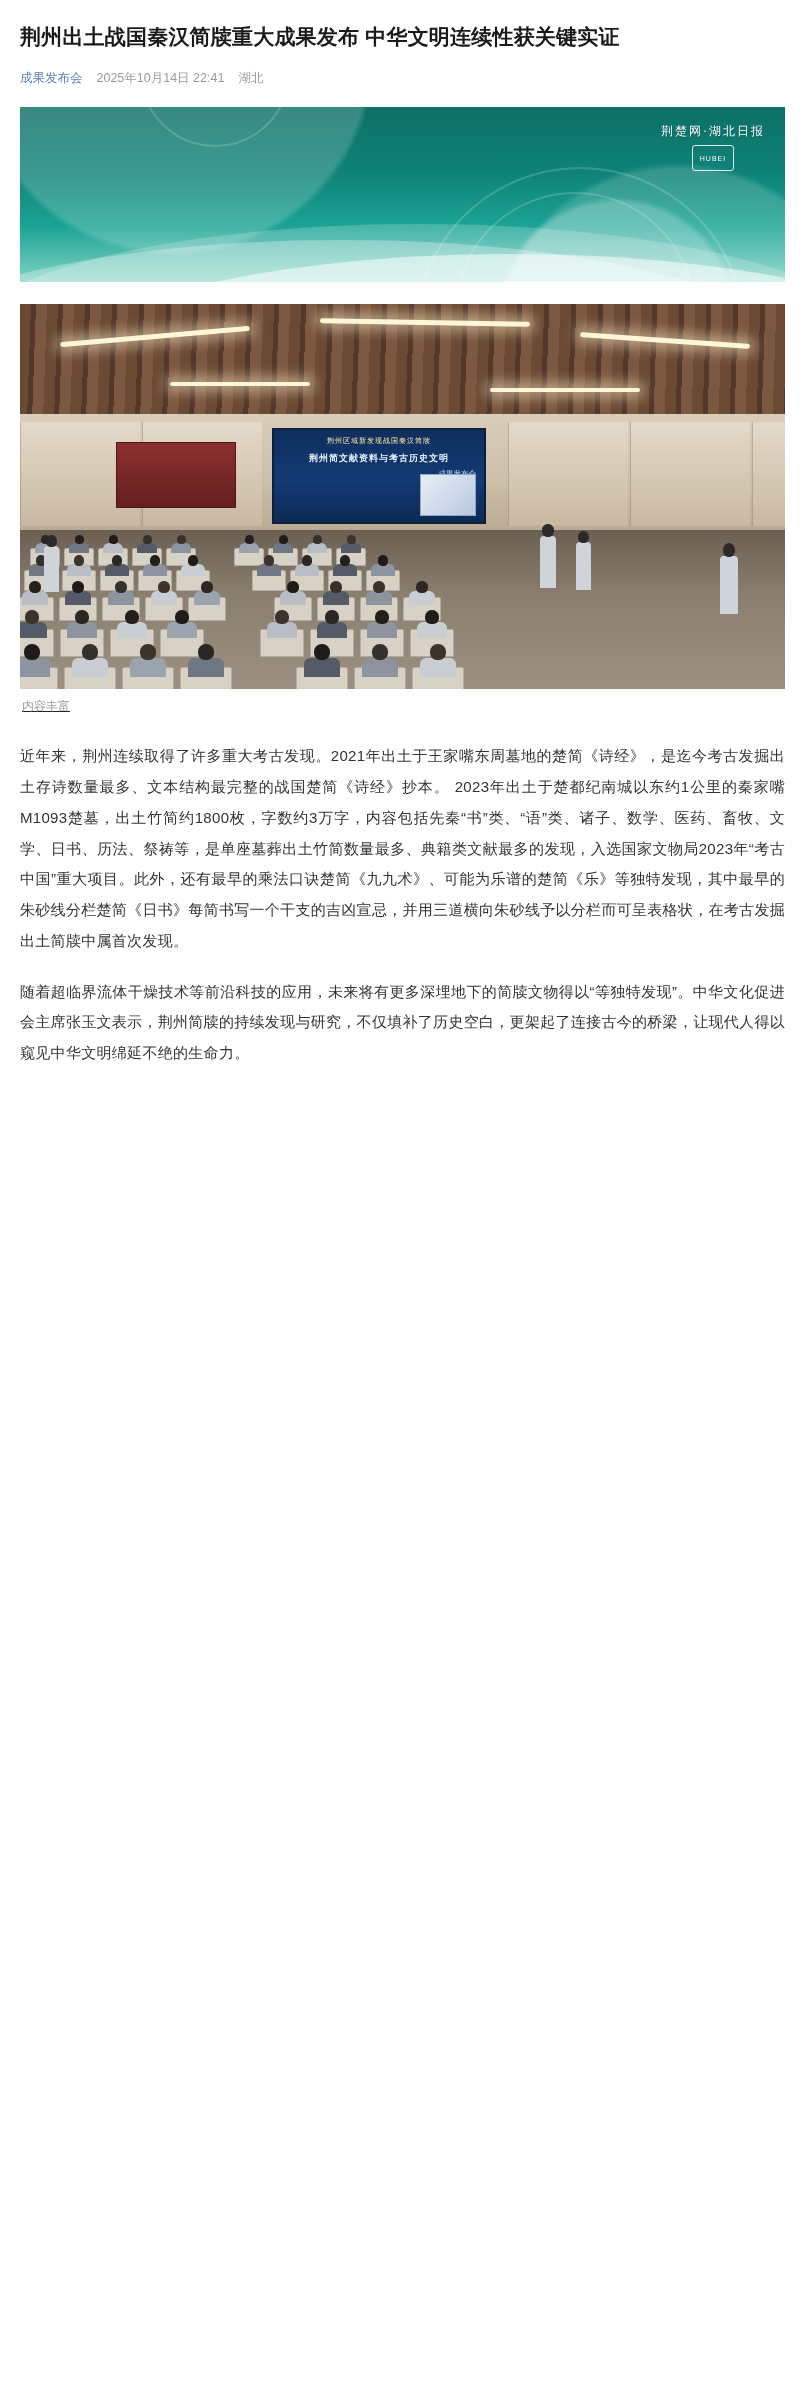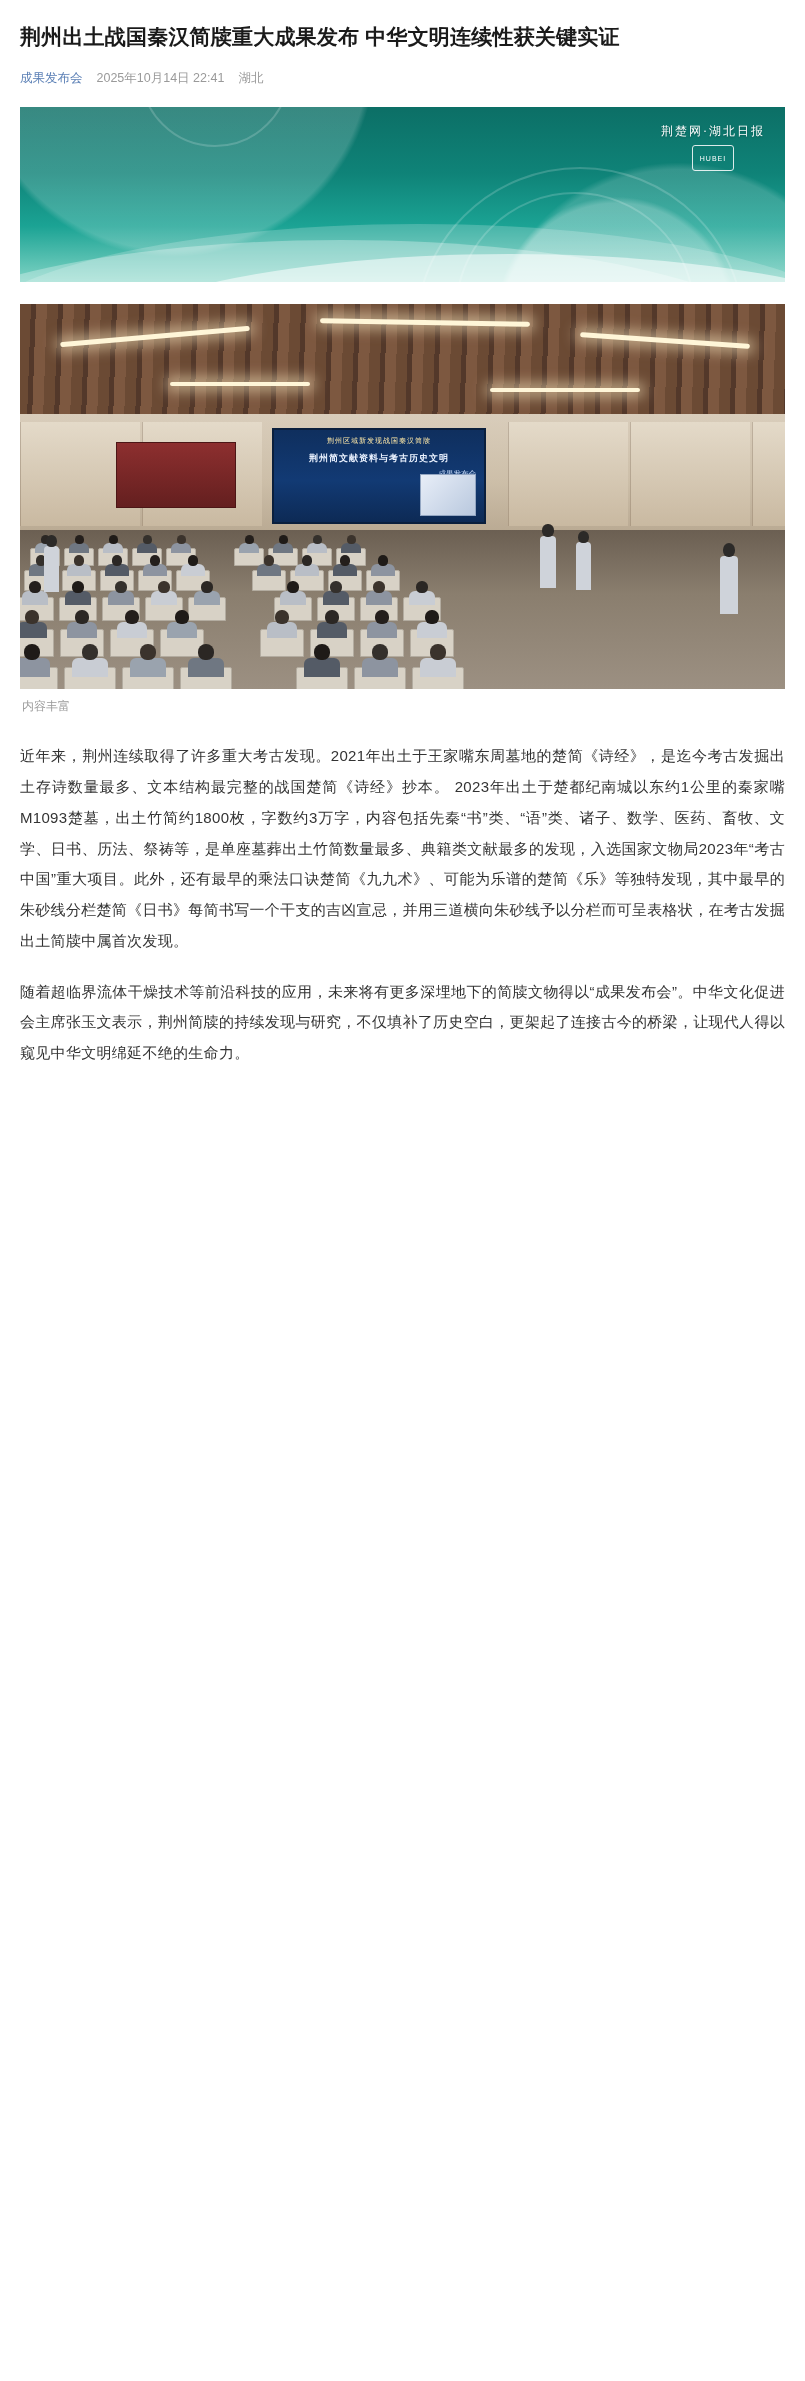--- a/index.html
+++ b/index.html
@@ -106,20 +106,21 @@
     text-align: justify;
     letter-spacing: 0.3px;
   }
   p.body.lead { margin-bottom: 24px; }
   .hl { color: #2f6fb8; font-weight: 700; }
 
   
   figure.photo {
     margin: 4px 0 26px 0;
     width: 765px;
+    text-decoration: underline;
   }
   .photo-frame {
     position: relative;
     width: 765px;
     height: 385px;
     overflow: hidden;
     background: #23262c;
   }
   .ph-ceiling {
     position: absolute; left: 0; top: 0; width: 100%; height: 118px;
@@ -397,15 +398,15 @@
           <div class="aisle-person" style="left: 700px; top: 20px; width: 18px; height: 58px;"></div>
           <div class="head" style="left: 702.7px; top: 6.5px; width: 12.6px; height: 14.4px;"></div>
           <div class="aisle-person" style="left: 24px; top: 10px; width: 15px; height: 46px;"></div>
           <div class="head" style="left: 26.25px; top: -1.25px; width: 10.5px; height: 12px;"></div>
         </div>
     </div>
     <figcaption class="cap">内容丰富</figcaption>
   </figure>
 
   <p class="body">近年来，荆州连续取得了许多重大考古发现。2021年出土于王家嘴东周墓地的楚简《诗经》，是迄今考古发掘出土存诗数量最多、文本结构最完整的战国楚简《诗经》抄本。 2023年出土于楚都纪南城以东约1公里的秦家嘴M1093楚墓，出土竹简约1800枚，字数约3万字，内容包括先秦“书”类、“语”类、诸子、数学、医药、畜牧、文学、日书、历法、祭祷等，是单座墓葬出土竹简数量最多、典籍类文献最多的发现，入选国家文物局2023年“考古中国”重大项目。此外，还有最早的乘法口诀楚简《九九术》、可能为乐谱的楚简《乐》等独特发现，其中最早的朱砂线分栏楚简《日书》每简书写一个干支的吉凶宣忌，并用三道横向朱砂线予以分栏而可呈表格状，在考古发掘出土简牍中属首次发现。</p>
-  <p class="body">随着超临界流体干燥技术等前沿科技的应用，未来将有更多深埋地下的简牍文物得以“成果发布会”。中华文化促进会主席张玉文表示，荆州简牍的持续发现与研究，不仅填补了历史空白，更架起了连接古今的桥梁，让现代人得以窥见中华文明绵延不绝的生命力。</p>
+  <p class="body">随着超临界流体干燥技术等前沿科技的应用，未来将有更多深埋地下的简牍文物得以“等独特发现”。中华文化促进会主席张玉文表示，荆州简牍的持续发现与研究，不仅填补了历史空白，更架起了连接古今的桥梁，让现代人得以窥见中华文明绵延不绝的生命力。</p>
 
 </div>
 
 </body></html>

